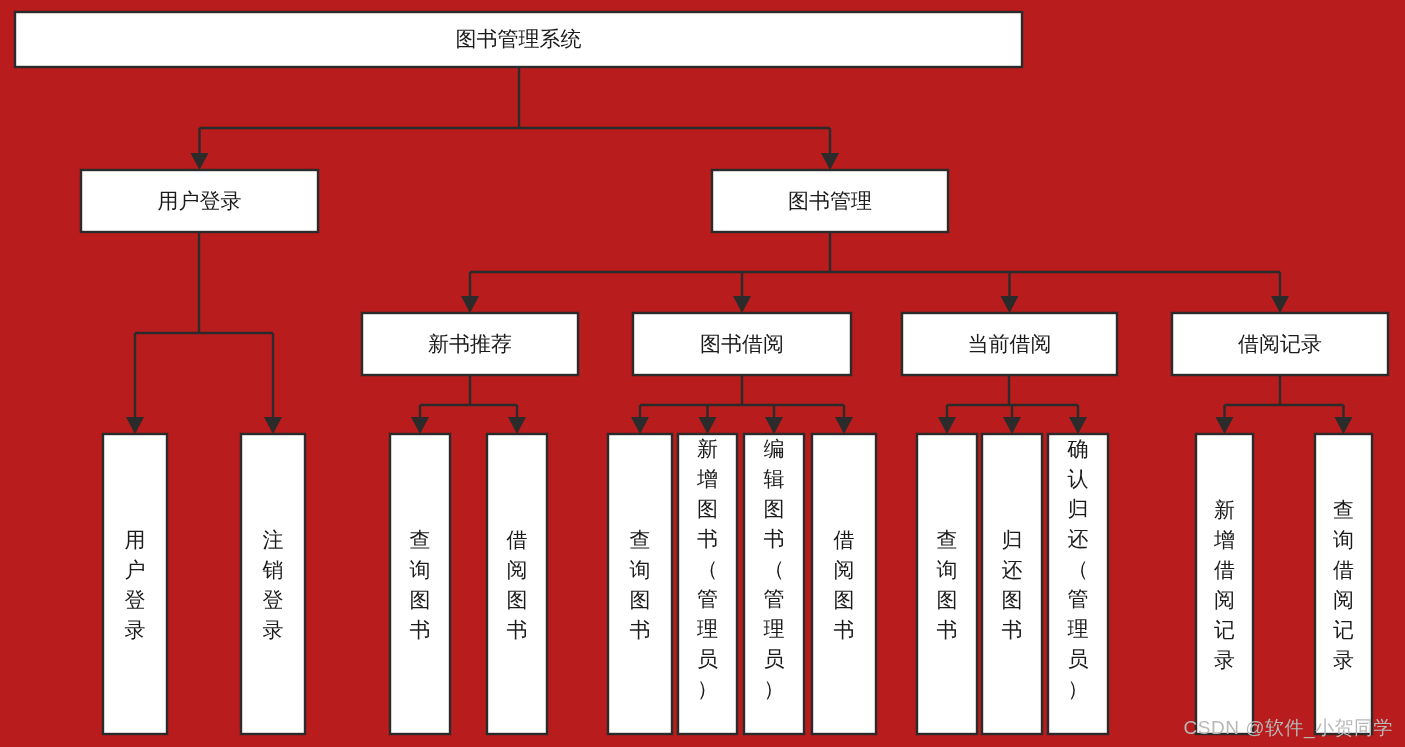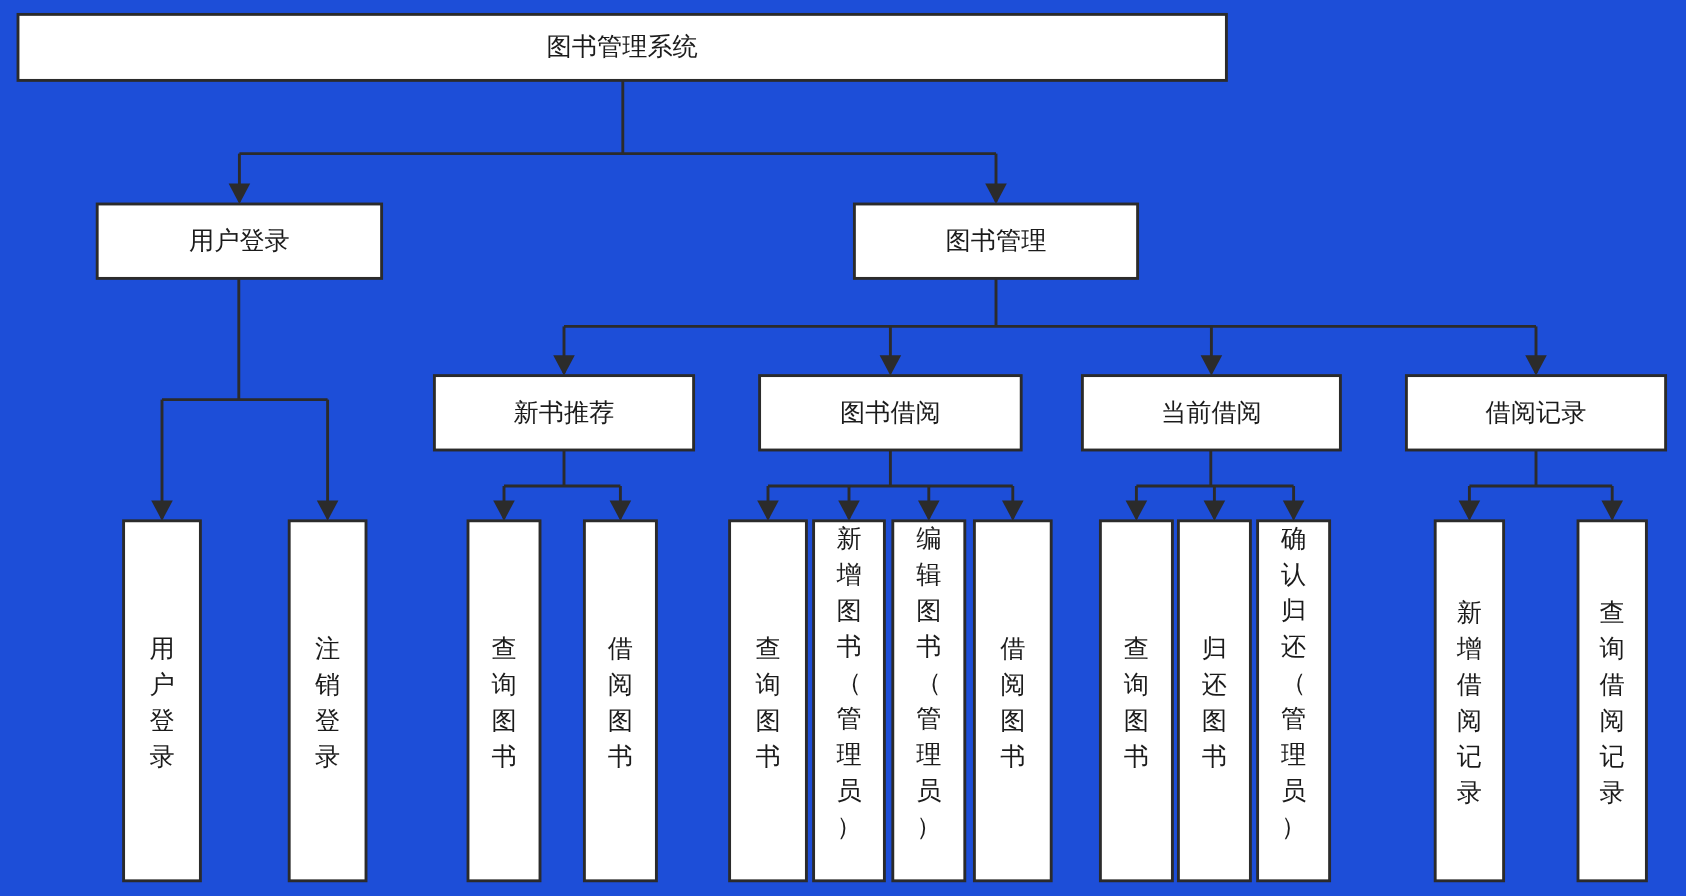--- a/index.html
+++ b/index.html
@@ -10,21 +10,21 @@
   body {
     width: 1405px;
     height: 747px;
     font-family: "Liberation Sans", sans-serif;
     overflow: hidden;
   }
   #diagram-root {
     position: relative;
     width: 1405px;
     height: 747px;
-    background: #1d4ed8;
+    background: #b91c1c;
   }
   svg#flow-svg {
     position: absolute;
     left: 0;
     top: 0;
     width: 1405px;
     height: 747px;
     display: block;
   }
   .node-box {
@@ -215,13 +215,14 @@
         <g>
           <rect x="1196" y="434" width="57" height="300" class="node-box"></rect>
           <text x="1224.5" y="517.4" class="node-label-vertical"><tspan x="1224.5" dy="0">新</tspan><tspan x="1224.5" dy="30">增</tspan><tspan x="1224.5" dy="30">借</tspan><tspan x="1224.5" dy="30">阅</tspan><tspan x="1224.5" dy="30">记</tspan><tspan x="1224.5" dy="30">录</tspan></text>
         </g>
         <g>
           <rect x="1315" y="434" width="57" height="300" class="node-box"></rect>
           <text x="1343.5" y="517.4" class="node-label-vertical"><tspan x="1343.5" dy="0">查</tspan><tspan x="1343.5" dy="30">询</tspan><tspan x="1343.5" dy="30">借</tspan><tspan x="1343.5" dy="30">阅</tspan><tspan x="1343.5" dy="30">记</tspan><tspan x="1343.5" dy="30">录</tspan></text>
         </g>
       </g>
   </svg>
+  <div class="watermark">CSDN @软件_小贺同学</div>
 </div>
 
 </body></html>

